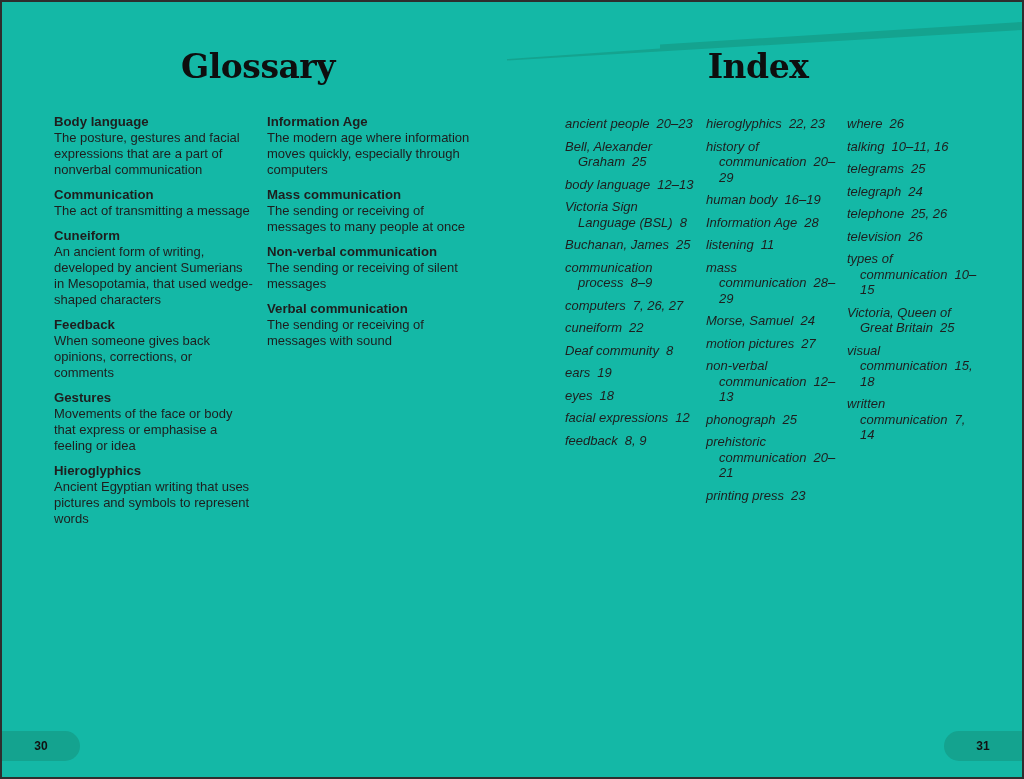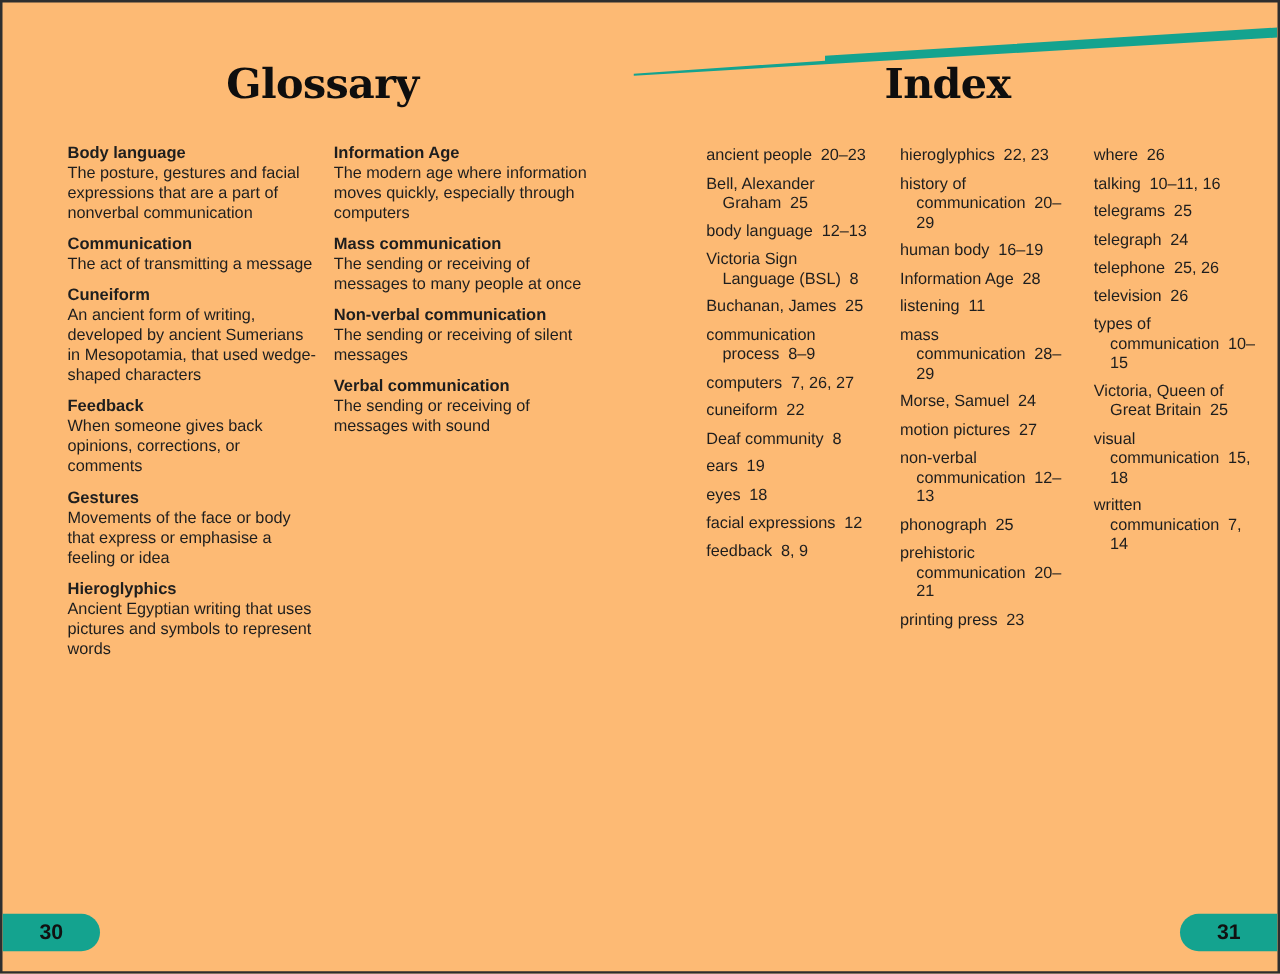--- a/index.html
+++ b/index.html
@@ -1,48 +1,48 @@
 <!DOCTYPE html>
 <html><head>
 <meta charset="utf-8">
 <style>
   html,body { margin:0; padding:0; background:#e9e9e9; }
   body { font-family:"Liberation Sans","DejaVu Sans",sans-serif; }
   .page {
     position:relative; width:1024px; height:779px; box-sizing:border-box;
-    background:#fdba74; border:2px solid #2e2e2e; overflow:hidden;
+    background:#14b8a6; border:2px solid #2e2e2e; overflow:hidden;
     color:#1e1e1e; --teal:#14a38f;
   }
   .swoosh { position:absolute; top:0; left:0; width:1020px; height:60px; display:block; }
   .swoosh polygon { fill:var(--teal); }
   .title {
     position:absolute; top:44px; margin:0; width:512px; text-align:center;
     font-family:"DejaVu Serif","Liberation Serif",serif; font-weight:700;
     font-size:33px; line-height:42px; letter-spacing:-0.5px; color:#0e0e0e;
   }
   .title-glossary { left:0; }
   .title-index { left:500px; }
 
   .glossary-cols { position:absolute; left:52px; top:112px; display:flex; gap:13px; }
   .g-col1 { width:200px; }
   .g-col2 { width:212px; }
   .g-entry { margin-bottom:9px; font-size:13px; line-height:16px; }
   .g-term { font-weight:700; font-size:13.2px; }
   .g-def { font-weight:400; }
 
-  .index-cols { position:absolute; left:563px; top:114px; display:flex; gap:25px; }
+  .index-cols { position:absolute; left:563px; top:114px; display:flex; gap:11px;font-style:italic; }
   .i-col { width:130px; }
   .i-entry { margin-bottom:7px; font-size:13px; line-height:15.5px; padding-left:13px; text-indent:-13px; }
   .i-pages { margin-left:7px; }
 
   .pill {
     position:absolute; top:729px; height:30px; width:78px;
     background:var(--teal); color:#111;
     display:flex; align-items:center; justify-content:center;
-    font-size:17px; font-weight:600;
+    font-size:12px; font-weight:600;
   }
   .pill-left  { left:0;  border-radius:0 15px 15px 0; }
   .pill-right { right:0; border-radius:15px 0 0 15px;align-items:center; }
 </style>
 </head>
 <body>
 
 <div class="page" style="--teal: #14a38f;">
 
   <svg class="swoosh" viewBox="0 0 1020 60" preserveAspectRatio="none" aria-hidden="true">

